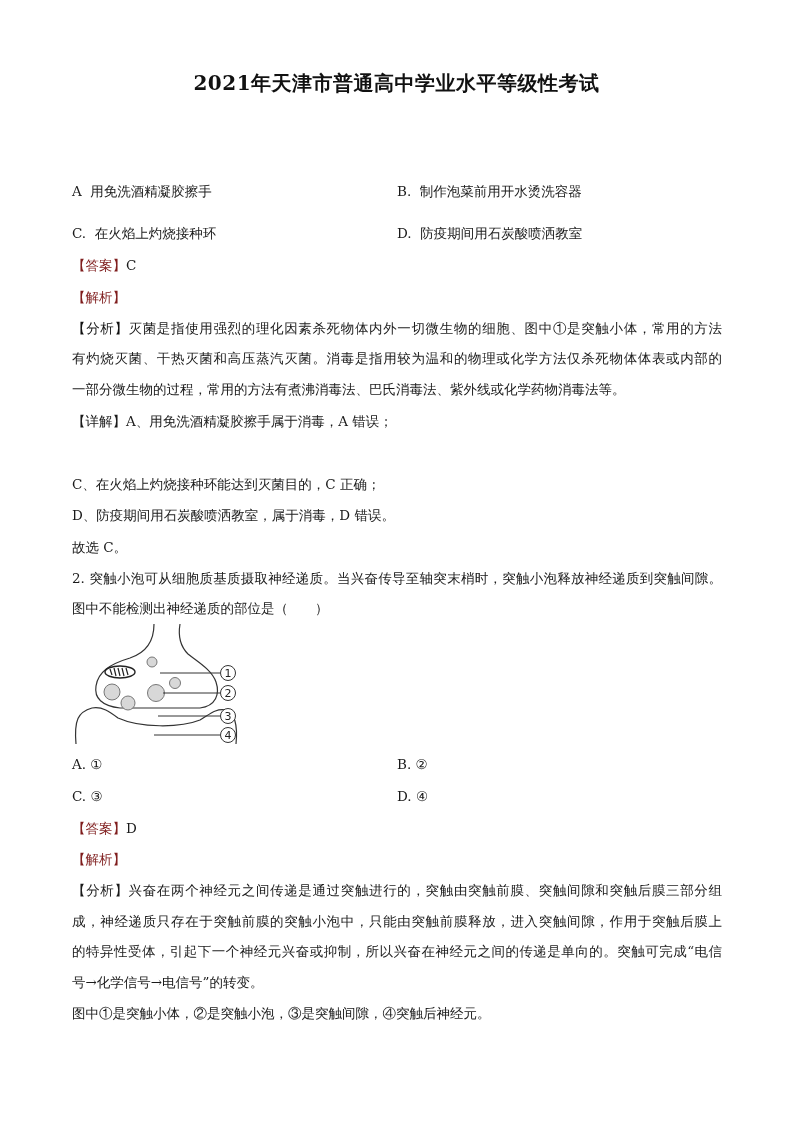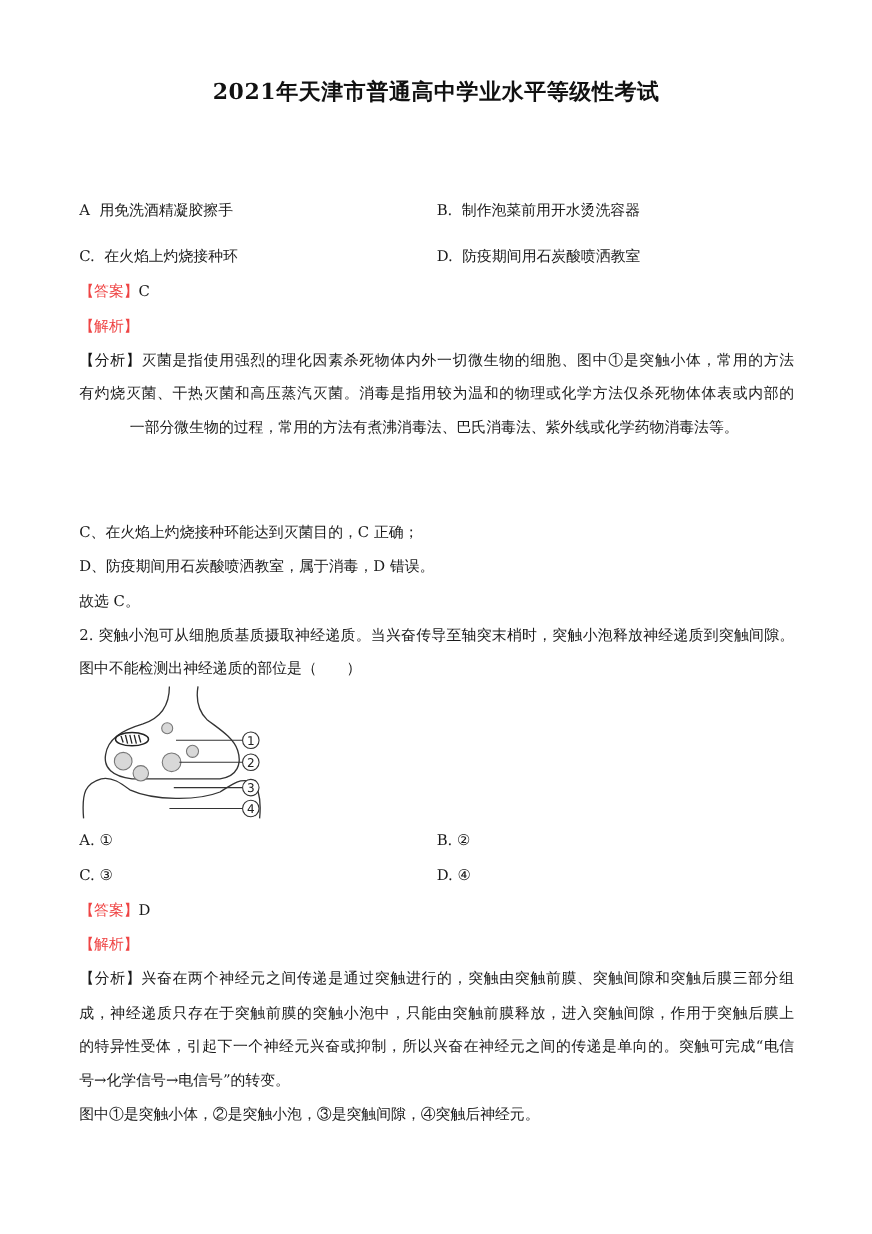--- a/index.html
+++ b/index.html
@@ -4,21 +4,21 @@
 <style>
   html, body { margin: 0; padding: 0; background: #ffffff; }
   body { width: 793px; height: 1122px; position: relative; overflow: hidden;
          font-family: "DejaVu Serif", "Liberation Serif", serif; color: #1a1a1a; }
   .page { position: absolute; left: 0; top: 0; width: 793px; height: 950px; }
   .title { position: absolute; left: 0; width: 793px; text-align: center;
            font-weight: bold; font-size: 20px; letter-spacing: 0.5px; color: #111; }
   .line { position: absolute; left: 72px; font-size: 13.5px; white-space: nowrap; line-height: 18px; }
   .col2 { left: 397px; }
   .just { width: 650px; text-align: justify; text-align-last: justify; }
-  .tag { color: #ef4444; }
+  .tag { color: #7f1d1d; }
   .bracket-dark { color: #111; }
   .diagram { position: absolute; left: 70px; top: 620px; width: 200px; height: 130px; }
 </style>
 </head>
 <body>
 
 <div class="page">
 
   <div class="title" style="top:70px;">2021年天津市普通高中学业水平等级性考试</div>
 
@@ -44,22 +44,25 @@
     <span class="tag">【答案】</span><span>C</span>
   </div>
   <div class="line" style="top:288px;">
     <span class="tag">【解析】</span>
   </div>
 
   <div class="line just" style="top:319px;">
     <span class="bracket-dark">【分析】</span><span>灭菌是指使用强烈的理化因素杀死物体内外一切微生物的细胞、图中①是突触小体，常用的方法</span>
   </div>
   <div class="line just" style="top:349px;">有灼烧灭菌、干热灭菌和高压蒸汽灭菌。消毒是指用较为温和的物理或化学方法仅杀死物体体表或内部的</div>
-  <div class="line" style="top:380px;margin-left:46px;">一部分微生物的过程，常用的方法有煮沸消毒法、巴氏消毒法、紫外线或化学药物消毒法等。</div>
+  <div class="line" style="top:380px;">一部分微生物的过程，常用的方法有煮沸消毒法、巴氏消毒法、紫外线或化学药物消毒法等。</div>
 
+  <div class="line" style="top:412px;">
+    <span>【详解】</span><span>A、用免洗酒精凝胶擦手属于消毒，A 错误；</span>
+  </div>
   <div class="line" style="top:475px;">C、在火焰上灼烧接种环能达到灭菌目的，C 正确；</div>
   <div class="line" style="top:506px;">D、防疫期间用石炭酸喷洒教室，属于消毒，D 错误。</div>
   <div class="line" style="top:538px;">故选 C。</div>
 
   <div class="line just" style="top:569px;">
     <span>2.</span>&nbsp;<span>突触小泡可从细胞质基质摄取神经递质。当兴奋传导至轴突末梢时，突触小泡释放神经递质到突触间隙。</span>
   </div>
   <div class="line" style="top:599px;">图中不能检测出神经递质的部位是（　　）</div>
 
   <div class="diagram">

